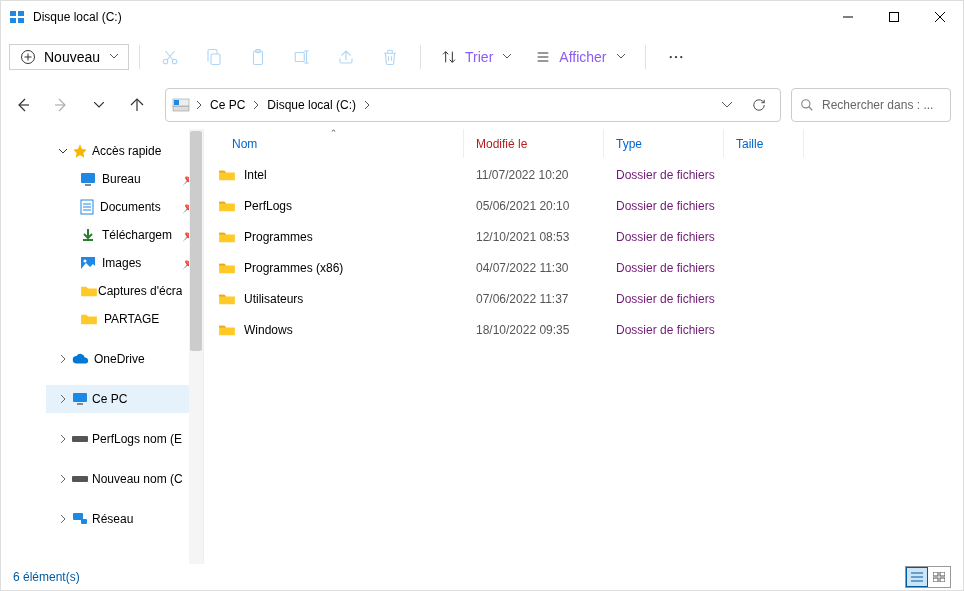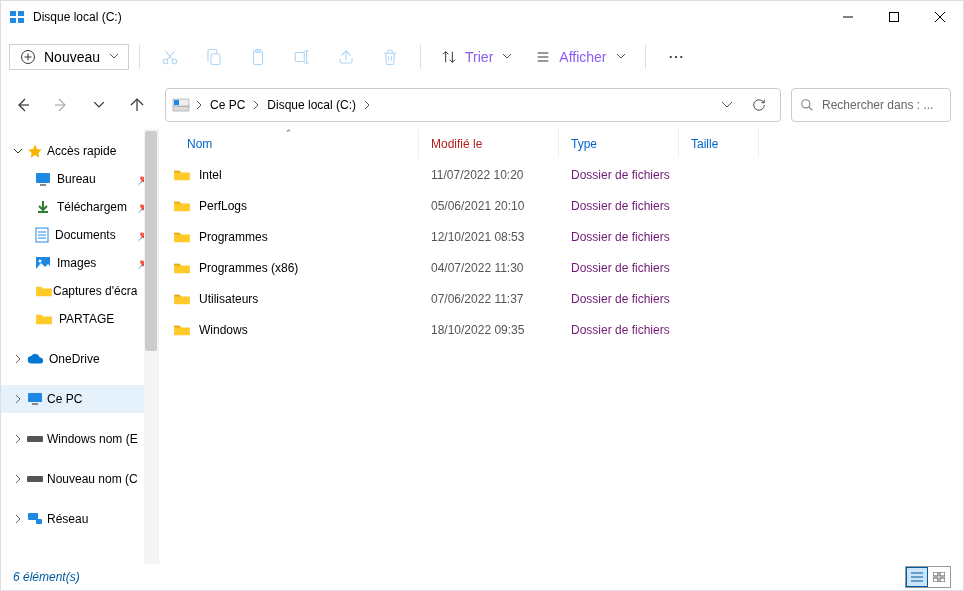--- a/index.html
+++ b/index.html
@@ -26,21 +26,21 @@
 .navrow { display: flex; align-items: center; height: 48px; padding: 0 12px; gap: 10px; }
 .nav-arrows { display: flex; align-items: center; gap: 18px; margin-right: 8px; }
 .nav-arrows .btn { width: 20px; height: 20px; display:flex; align-items:center; justify-content:center; color:#555; }
 .addrbar { flex: 1; height: 34px; border: 1px solid #ccc; border-radius: 4px; display: flex; align-items: center; padding: 0 6px; gap: 4px; }
 .addrbar .crumb { display:flex; align-items:center; gap:4px; padding: 4px 2px; font-size:12px; }
 .addrbar .cspacer { flex:1; }
 .searchbox { width: 160px; height: 34px; border: 1px solid #ccc; border-radius: 4px; display: flex; align-items: center; padding: 0 8px; gap: 8px; color: #666; font-size: 12px; overflow:hidden; white-space:nowrap; }
 
 
 .main { display: flex; height: calc(100% - 32px - 48px - 48px - 26px); }
-.sidebar { width: 158px; border-right: 1px solid #eee; overflow: hidden; padding-top: 8px; position: relative; }
+.sidebar { width: 158px; border-right: 1px solid #eee; overflow: hidden; padding-top: 8px; position: relative; margin-left: 45px; }
 .tree-item { display: flex; align-items: center; height: 28px; padding-left: 12px; gap: 4px; font-size: 12px; white-space: nowrap; overflow: hidden; }
 .tree-item.child { padding-left: 34px; justify-content: space-between; padding-right: 6px; }
 .tree-item.sel { background: #e5f1fb; }
 .tree-item .exp { width: 10px; display:flex; justify-content:center; color:#666; font-size:10px; }
 .tree-item .lbl { flex:1; overflow:hidden; text-overflow: clip; }
 .pin { color: #888; }
 .tree-gap { height: 12px; }
 .sb-scroll { position:absolute; right:0; top:0; bottom:0; width:14px; background:#f5f5f5; }
 .sb-thumb { position:absolute; top:2px; left:1px; right:1px; height:220px; background:#ccc; border-radius:2px; }
 
@@ -54,21 +54,21 @@
 .sort-ind { position:absolute; left:50%; top:-1px; transform:translateX(-50%); font-size:9px; color:#666; }
 
 .rows { flex:1; }
 .row { display: flex; height: 31px; align-items: center; font-size: 12px; }
 .row .c-name { width: 260px; padding-left: 14px; display:flex; align-items:center; gap:8px; }
 .row .c-mod { width: 140px; padding-left: 12px; color:#555; }
 .row .c-type { width: 120px; padding-left: 12px; color:#701a75; }
 .row .c-size { width: 80px; padding-left: 12px; }
 
 
-.status { position:absolute; bottom:0; left:0; right:0; height:26px; display:flex; align-items:center; padding: 0 12px; font-size:12px;font-style:italic; }
+.status { position:absolute; bottom:0; left:0; right:0; height:26px; display:flex; align-items:center; padding: 0 12px; font-size:12px; }
 .status .count { color:#005a9e; }
 .status .spacer { flex:1; }
 .status .view-toggle { display:flex; border:1px solid #999; }
 .status .view-toggle div { width:22px; height:20px; display:flex; align-items:center; justify-content:center; }
 .status .view-toggle div.active { background:#cce4f7; outline:1px solid #005a9e; outline-offset:-1px; }
 
 svg { display:block; }
 .folder-ico { width:18px; height:14px; }
 </style>
 </head>
@@ -283,52 +283,52 @@
     </div>
     <div class="tree-item child">
       <span style="display:flex;gap:6px;align-items:center;overflow:hidden;">
         <span>
             <svg width="16" height="14">
               <rect x="1" y="1" width="14" height="10" fill="#1e88e5" rx="1"></rect>
               <rect x="5" y="12" width="6" height="2" fill="#888"></rect>
             </svg>
           </span>
         <span class="lbl">Bureau</span>
-      </span>
-      <span class="pin">📌</span>
-    </div>
-    <div class="tree-item child">
-      <span style="display:flex;gap:6px;align-items:center;overflow:hidden;">
-        <span>
-            <svg width="16" height="16" viewBox="0 0 16 16">
-              <path d="M8 2v8 M4 7l4 4 4-4" fill="none" stroke="#2e7d32" stroke-width="2"></path>
-              <line x1="3" y1="13" x2="13" y2="13" stroke="#2e7d32" stroke-width="2"></line>
-            </svg>
-          </span>
-        <span class="lbl">Téléchargem</span>
       </span>
       <span class="pin">📌</span>
     </div>
     <div class="tree-item child">
       <span style="display:flex;gap:6px;align-items:center;overflow:hidden;">
         <span>
             <svg width="14" height="16">
               <rect x="1" y="1" width="12" height="14" fill="#fff" stroke="#1e88e5"></rect>
               <line x1="3" y1="5" x2="11" y2="5" stroke="#1e88e5"></line>
               <line x1="3" y1="8" x2="11" y2="8" stroke="#1e88e5"></line>
               <line x1="3" y1="11" x2="11" y2="11" stroke="#1e88e5"></line>
             </svg>
           </span>
         <span class="lbl">Documents</span>
       </span>
       <span class="pin">📌</span>
     </div>
     <div class="tree-item child">
       <span style="display:flex;gap:6px;align-items:center;overflow:hidden;">
         <span>
+            <svg width="16" height="16" viewBox="0 0 16 16">
+              <path d="M8 2v8 M4 7l4 4 4-4" fill="none" stroke="#2e7d32" stroke-width="2"></path>
+              <line x1="3" y1="13" x2="13" y2="13" stroke="#2e7d32" stroke-width="2"></line>
+            </svg>
+          </span>
+        <span class="lbl">Téléchargem</span>
+      </span>
+      <span class="pin">📌</span>
+    </div>
+    <div class="tree-item child">
+      <span style="display:flex;gap:6px;align-items:center;overflow:hidden;">
+        <span>
             <svg width="16" height="14">
               <rect x="1" y="1" width="14" height="12" fill="#1e88e5"></rect>
               <circle cx="5" cy="5" r="1.5" fill="#fff"></circle>
               <path d="M1 13 L6 7 L10 11 L13 8 L15 10 V13 Z" fill="#fff"></path>
             </svg>
           </span>
         <span class="lbl">Images</span>
       </span>
       <span class="pin">📌</span>
     </div>
@@ -386,21 +386,21 @@
       <span class="exp">
           <svg width="8" height="8">
             <path d="M2 0 L6 4 L2 8" fill="none" stroke="#666" stroke-width="1"></path>
           </svg>
         </span>
       <span>
           <svg width="16" height="10">
             <rect x="0" y="2" width="16" height="6" fill="#555" rx="1"></rect>
           </svg>
         </span>
-      <span class="lbl">Windows nom (E</span>
+      <span class="lbl">PerfLogs nom (E</span>
     </div>
     <div class="tree-gap"></div>
     <div class="tree-item">
       <span class="exp">
           <svg width="8" height="8">
             <path d="M2 0 L6 4 L2 8" fill="none" stroke="#666" stroke-width="1"></path>
           </svg>
         </span>
       <span>
           <svg width="16" height="10">

